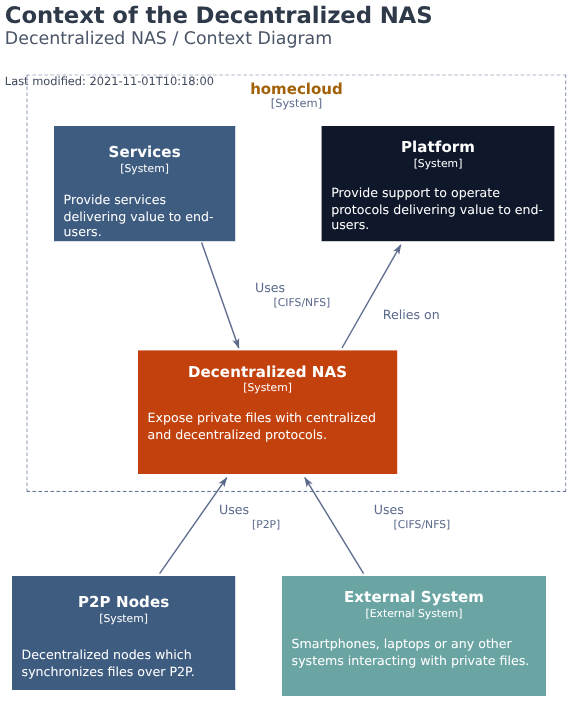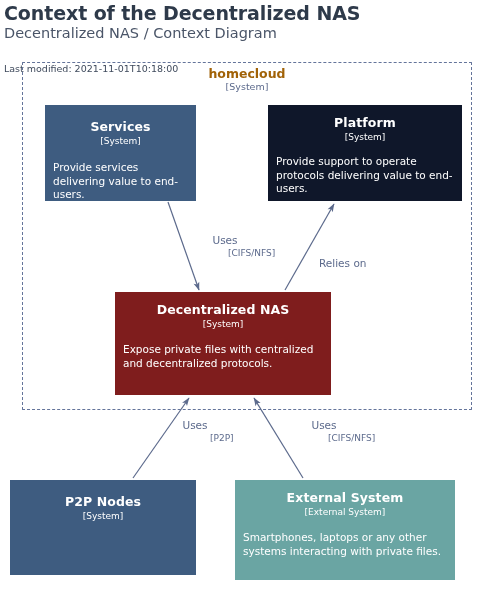--- a/index.html
+++ b/index.html
@@ -108,21 +108,21 @@
   }
 
   #node-services   { left: 45px;  top: 105px; width: 151px; height: 96px; background: #3e5c80; }
   #node-services   .n-name { margin-top: 15px; }
   #node-services   .n-desc { margin-top: 14px; }
 
   #node-platform   { left: 268px; top: 105px; width: 194px; height: 96px; background: #0f172a; }
   #node-platform   .n-name { margin-top: 11px; }
   #node-platform   .n-desc { margin-top: 12px; }
 
-  #node-nas        { left: 115px; top: 292px; width: 216px; height: 103px; background: #7f1d1d; }
+  #node-nas        { left: 115px; top: 292px; width: 216px; height: 103px; background: #c2410c; }
   #node-nas        .n-name { margin-top: 11px; }
   #node-nas        .n-desc { margin-top: 13px; }
 
   #node-p2p        { left: 10px;  top: 480px; width: 186px; height: 95px; background: #3e5c80; }
   #node-p2p        .n-name { margin-top: 15px; }
   #node-p2p        .n-desc { margin-top: 18px; }
 
   #node-external   { left: 235px; top: 480px; width: 220px; height: 100px; background: #6aa5a3; }
   #node-external   .n-name { margin-top: 11px; }
   #node-external   .n-desc { margin-top: 13px; }
@@ -217,19 +217,20 @@
 
 <div class="node" id="node-nas">
   <div class="n-name">Decentralized NAS</div>
   <div class="n-type">[System]</div>
   <div class="n-desc">Expose private files with centralized and decentralized protocols.</div>
 </div>
 
 <div class="node" id="node-p2p">
   <div class="n-name">P2P Nodes</div>
   <div class="n-type">[System]</div>
+  <div class="n-desc">Decentralized nodes which synchronizes files over P2P.</div>
 </div>
 
 <div class="node" id="node-external">
   <div class="n-name">External System</div>
   <div class="n-type">[External System]</div>
   <div class="n-desc">Smartphones, laptops or any other systems interacting with private files.</div>
 </div>
 
 </body></html>

